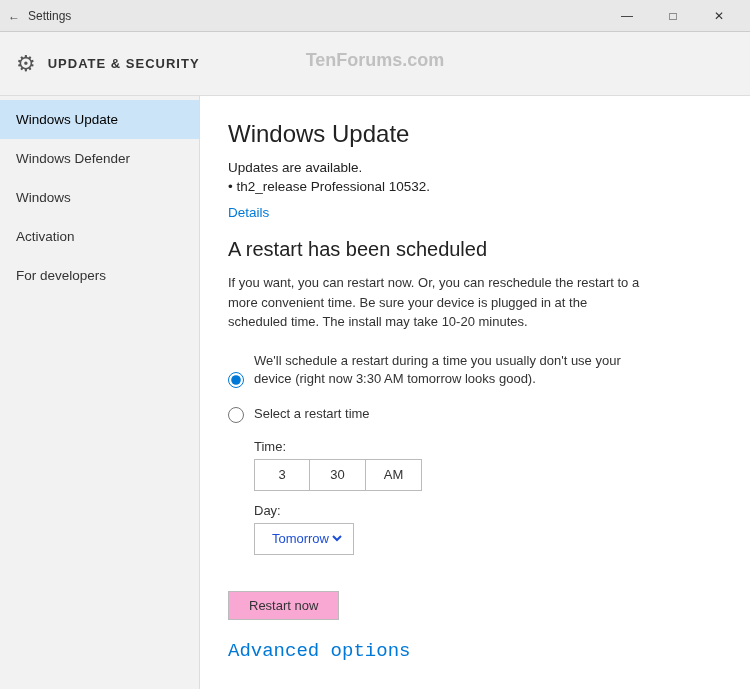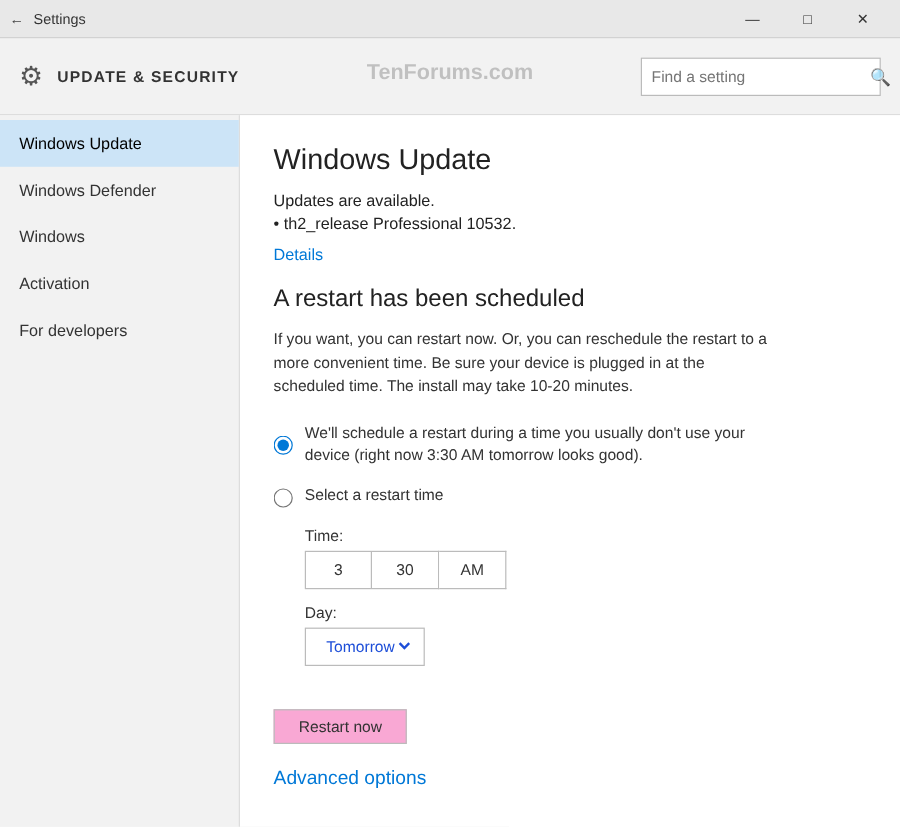--- a/index.html
+++ b/index.html
@@ -170,21 +170,21 @@
       margin-bottom: 20px;
       max-width: 420px;
     }
 
     
     .radio-group {
       margin-bottom: 16px;
     }
     .radio-option {
       display: flex;
-      align-items: center;
+      align-items: flex-end;
       gap: 10px;
       margin-bottom: 16px;
     }
     .radio-input {
       margin-top: 3px;
       width: 16px;
       height: 16px;
       accent-color: #0078d7;
       flex-shrink: 0;
       cursor: pointer;
@@ -255,23 +255,24 @@
       border: 1px solid #bbb;
       background: #f9a8d4;
       font-size: 13px;
       color: #333;
       cursor: pointer;
     }
 
     .advanced-link {
       color: #0078d7;
       text-decoration: none;
-      font-size: 16px;
+      font-size: 19px;
       cursor: pointer;
       display: inline-block;
+      font-family: Liberation Mono, monospace;
     }
 
     
     .watermark {
       position: fixed;
       top: 50px;
       left: 50%;
       transform: translateX(-50%);
       font-size: 18px;
       color: rgba(100,100,100,0.35);
@@ -292,24 +293,20 @@
   <div class="title-bar-controls">
     <button class="title-btn">—</button>
     <button class="title-btn">□</button>
     <button class="title-btn close">✕</button>
   </div>
 </div>
 
 <div class="header-bar">
   <span class="header-gear">⚙</span>
   <span class="header-title">UPDATE &amp; SECURITY</span>
-  <div class="search-box">
-    <input class="search-input" type="text" placeholder="Find a setting" style="">
-    <span class="search-icon">🔍</span>
-  </div>
 </div>
 
 <div class="main-layout">
 
   <div class="sidebar">
     <div class="sidebar-item active">
       <span>Windows Update</span>
     </div>
     <div class="sidebar-item">
       <span>Windows Defender</span>

